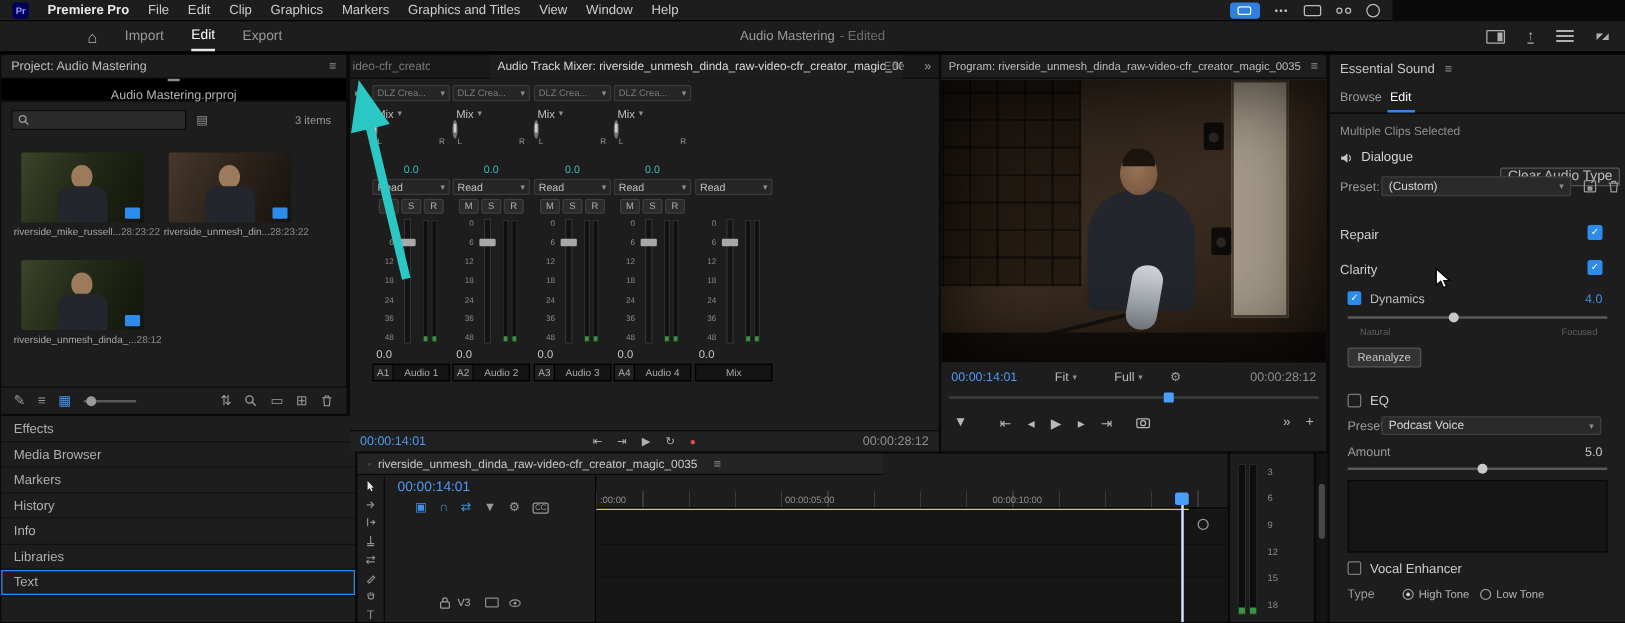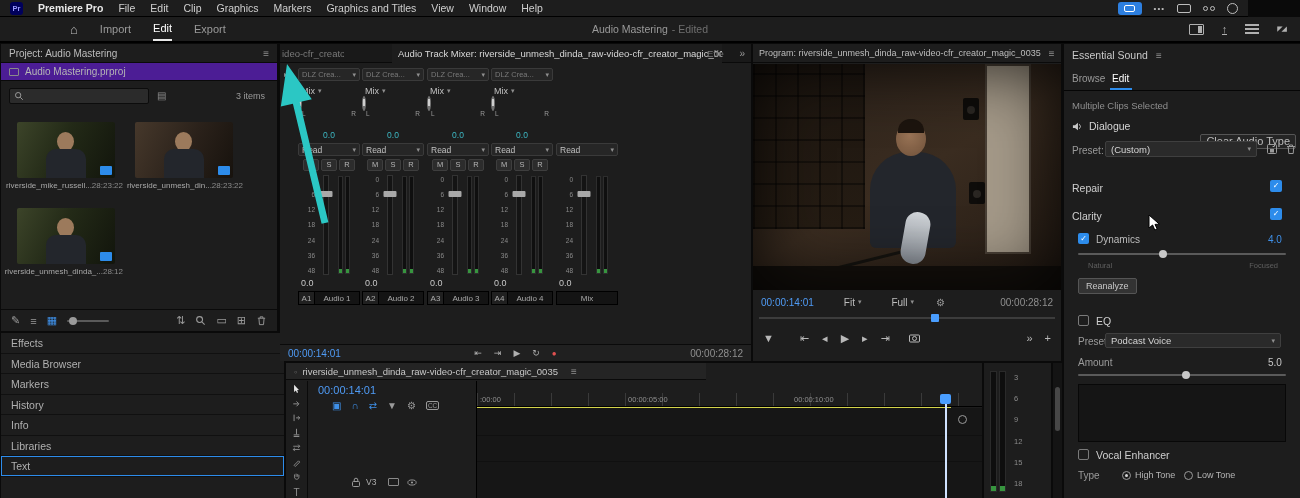--- a/index.html
+++ b/index.html
@@ -7,21 +7,21 @@
 #screen{position:relative;width:1300px;height:498px;background:#0a0a0a;font-family:"Liberation Sans",sans-serif;color:#c8c8c8;overflow:hidden;font-size:10px;}
 .abs{position:absolute;}
 .panel{position:absolute;background:#1d1d1d;}
 .pmenu{color:#8f8f8f;font-size:10px;margin-left:8px;}
 .chev{font-size:7px;color:#8f8f8f;margin-left:3px;}
 .dim{color:#6f6f6f;}
 .blue{color:#3f90e8;}
 svg{display:block;}
 
 
-#menubar{position:absolute;left:0;top:0;width:1248px;height:17px;background:#1d1d1d;display:flex;align-items:center;gap:15px;padding:0 10px;font-size:10.5px;color:#d2d2d2;border-bottom:1px solid #000;}
+#menubar{position:absolute;left:0;top:0;width:1114px;height:17px;background:#1d1d1d;display:flex;align-items:center;gap:15px;padding:0 10px;font-size:10.5px;color:#d2d2d2;border-bottom:1px solid #000;}
 .pr-logo{width:13px;height:13px;background:#00005b;border-radius:3px;color:#9999ff;font-size:7.5px;font-weight:bold;display:flex;align-items:center;justify-content:center;}
 .appname{font-weight:bold;color:#e8e8e8;}
 .mitem{color:#cfcfcf;}
 .mright{margin-left:auto;display:flex;align-items:center;gap:12px;}
 .mb-blue{width:24px;height:13px;background:#2d7fe0;border-radius:3px;display:flex;align-items:center;justify-content:center;}
 .mb-blue i{display:block;width:11px;height:7px;border:1px solid #fff;border-radius:2px;}
 .mb-dots{color:#bdbdbd;font-size:8px;letter-spacing:1px;}
 .mb-display{width:14px;height:9px;border:1px solid #bdbdbd;border-radius:2px;}
 .mb-cc{display:flex;gap:2px;align-items:center;}
 .mb-cc i{display:block;width:5px;height:5px;border:1px solid #bdbdbd;border-radius:50%;}
@@ -37,33 +37,33 @@
 .ws-right{margin-left:auto;display:flex;align-items:center;gap:18px;padding-right:14px;}
 .wsr-panel{width:15px;height:11px;border:1px solid #b0b0b0;border-radius:1px;position:relative;}
 .wsr-panel::after{content:"";position:absolute;right:1px;top:1px;bottom:1px;width:4px;background:#b0b0b0;}
 .wsr-share{color:#b0b0b0;font-size:11px;border-bottom:1.5px solid #b0b0b0;line-height:10px;}
 .wsr-stack{width:14px;height:11px;background:linear-gradient(#b0b0b0 0 2px,transparent 2px 4px,#b0b0b0 4px 6px,transparent 6px 8px,#b0b0b0 8px 10px,transparent 10px);}
 .wsr-full{color:#b0b0b0;font-size:7px;letter-spacing:-1px;}
 
 
 #project{left:1px;top:44px;width:276px;height:287px;}
 .phead{height:19px;display:flex;align-items:center;justify-content:space-between;padding:0 8px;font-size:10px;color:#bdbdbd;border-bottom:1px solid #0a0a0a;}
-.pj-bin{height:18px;display:flex;align-items:center;gap:6px;padding:0 8px;font-size:10px;color:#b5b5b5;background:#4c1d95;border-bottom:1px solid #0a0a0a;}
+.pj-bin{height:18px;display:flex;align-items:center;gap:6px;padding:0 8px;font-size:10px;color:#b5b5b5;background:#000000;border-bottom:1px solid #0a0a0a;flex-direction:column;}
 .pj-binicon{width:10px;height:8px;border:1px solid #8a8a8a;border-radius:1px;}
 .pj-search{position:absolute;left:8px;top:44px;width:140px;height:16px;background:#2b2b2b;border:1px solid #0c0c0c;border-radius:2px;display:flex;align-items:center;gap:4px;padding:0 4px;}
 .pj-search input{flex:1;background:transparent;border:none;outline:none;color:#ddd;font-size:9px;width:100px;}
 .pj-filter{position:absolute;left:156px;top:46px;color:#8a8a8a;font-size:10px;}
 .pj-count{position:absolute;right:12px;top:47px;font-size:9px;color:#9a9a9a;}
 .thumb{position:absolute;width:98px;height:56px;border-radius:2px;overflow:hidden;background:#111;}
 .th-a{background:linear-gradient(115deg,#3c4429 0%,#232a17 45%,#12150c 100%);}
 .th-b{background:linear-gradient(115deg,#46382b 0%,#2a211a 55%,#17120d 100%);}
 .th-head{position:absolute;left:40px;top:10px;width:17px;height:19px;border-radius:50%;background:#9c7a5c;}
 .th-body{position:absolute;left:29px;top:27px;width:40px;height:29px;border-radius:10px 10px 0 0;background:#23262c;}
 .th-badge{position:absolute;right:3px;bottom:3px;width:12px;height:9px;background:#2d8ceb;border-radius:1px;}
-.clipname{position:absolute;width:112px;display:flex;justify-content:flex-end;font-size:8px;color:#a8a8a8;}
+.clipname{position:absolute;width:112px;display:flex;justify-content:space-between;font-size:8px;color:#a8a8a8;}
 .clipname .dur{color:#8a8a8a;}
 .pj-tools{position:absolute;left:0;bottom:0;width:100%;height:22px;border-top:1px solid #0a0a0a;display:flex;align-items:center;gap:10px;padding:0 10px;color:#9a9a9a;font-size:11px;background:#1d1d1d;}
 .pj-zoom{width:42px;height:2px;background:#5a5a5a;border-radius:1px;position:relative;}
 .pj-zoom i{position:absolute;left:2px;top:-3px;width:8px;height:8px;border-radius:50%;background:#9a9a9a;}
 .pj-tools .right{margin-left:auto;display:flex;gap:10px;align-items:center;}
 
 
 #plist{left:1px;top:333px;width:283px;height:165px;}
 .plist-row{height:20.5px;line-height:20.5px;padding-left:10px;font-size:10.5px;color:#b0b0b0;border-bottom:1px solid #101010;background:#1d1d1d;}
 .plist-row.sel{box-shadow:inset 0 0 0 1px #2d8ceb;}

